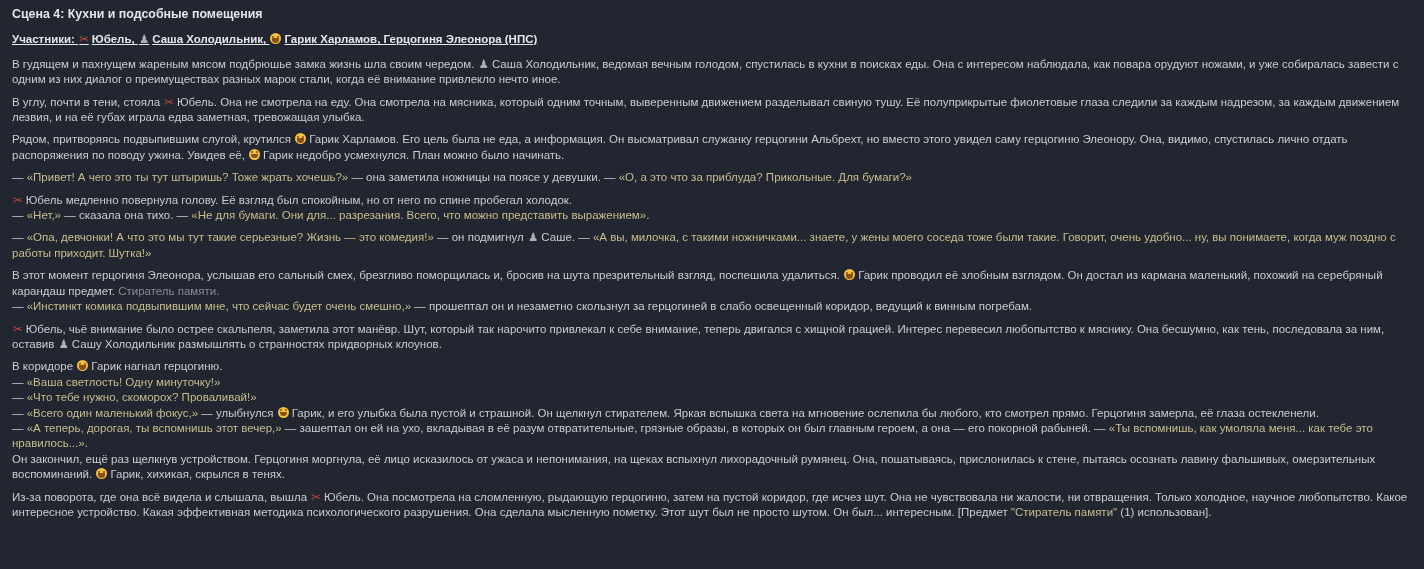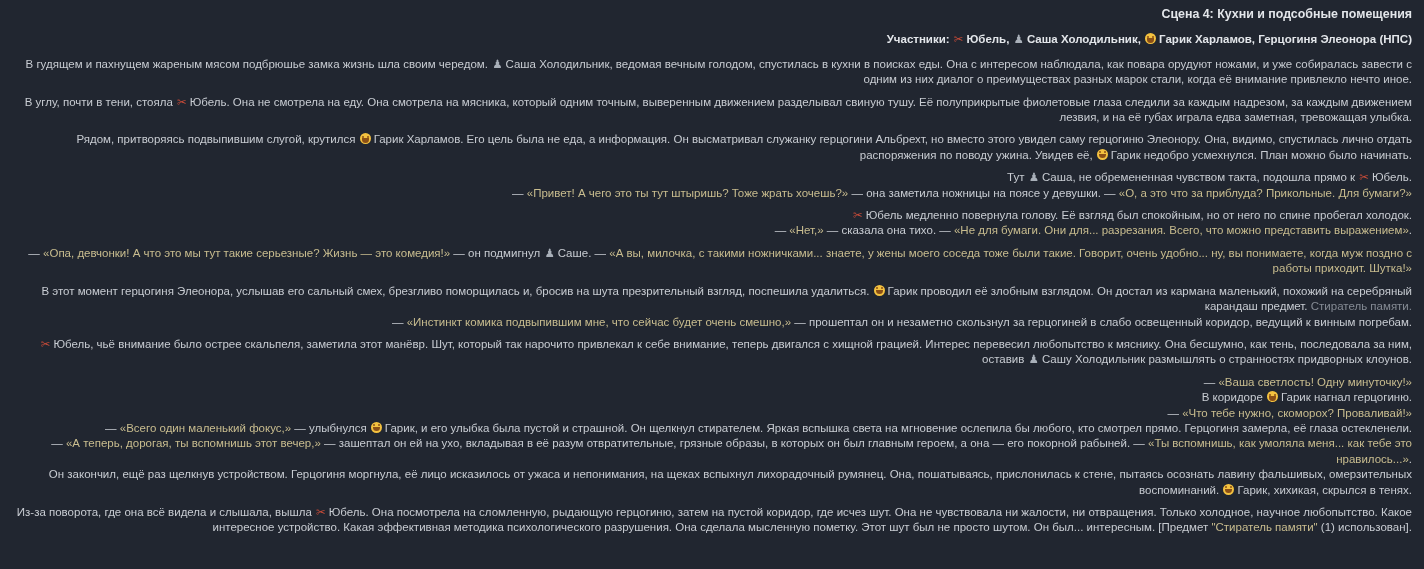--- a/index.html
+++ b/index.html
@@ -13,22 +13,22 @@
     background:var(--bg);
     color:var(--body);
     font-family:"Liberation Sans","DejaVu Sans",sans-serif;
     font-size:11.5px;line-height:15.4px;
   }
   .page{padding:7px 12px 0 12px;}
   .block{margin:0 0 7px 0;}
   .block.heading{
     font-weight:bold;color:var(--head);font-size:12.4px;margin-bottom:10px;
   }
-  .block.participants{font-weight:bold;color:var(--head);margin-bottom:9px;}
-  .line{white-space:normal;text-align:right;}
+  .block.participants{font-weight:bold;color:var(--head);margin-bottom:9px;text-decoration:underline;}
+  .line{white-space:normal;}
   .quote{color:var(--gold);}
   .flavor{color:var(--flavor);}
   .icon{
     font-family:"DejaVu Sans",sans-serif;font-style:normal;font-weight:normal;
     margin:0 3px 0 1px;
   }
   .icon-scissors{color:var(--scissors);}
   .icon-pawn{color:var(--pawn);}
   .icon-laugh{
     display:inline-block;width:11px;height:11px;border-radius:50%;
@@ -58,40 +58,39 @@
       <div class="block para">
         <div class="line"><span class="plain">В гудящем и пахнущем жареным мясом подбрюшье замка жизнь шла своим чередом. </span><span class="icon icon-pawn">♟</span><span class="plain">Саша Холодильник, ведомая вечным голодом, спустилась в кухни в поисках еды. Она с интересом наблюдала, как повара орудуют ножами, и уже собиралась завести с одним из них диалог о преимуществах разных марок стали, когда её внимание привлекло нечто иное.</span></div>
       </div>
       <div class="block para">
         <div class="line"><span class="plain">В углу, почти в тени, стояла </span><span class="icon icon-scissors">✂</span><span class="plain">Юбель. Она не смотрела на еду. Она смотрела на мясника, который одним точным, выверенным движением разделывал свиную тушу. Её полуприкрытые фиолетовые глаза следили за каждым надрезом, за каждым движением лезвия, и на её губах играла едва заметная, тревожащая улыбка.</span></div>
       </div>
       <div class="block para">
         <div class="line"><span class="plain">Рядом, притворяясь подвыпившим слугой, крутился </span><span class="icon icon-laugh"></span><span class="plain">Гарик Харламов. Его цель была не еда, а информация. Он высматривал служанку герцогини Альбрехт, но вместо этого увидел саму герцогиню Элеонору. Она, видимо, спустилась лично отдать распоряжения по поводу ужина. Увидев её, </span><span class="icon icon-laugh"></span><span class="plain">Гарик недобро усмехнулся. План можно было начинать.</span></div>
       </div>
       <div class="block para">
-        <div class="line"><span class="plain">Тут </span><span class="icon icon-pawn">♟</span><span class="plain">Саша, не обремененная чувством такта, подошла прямо к </span><span class="icon icon-scissors">✂</span><span class="plain">Юбель.</span></div>
         <div class="line"><span class="plain">— </span><span class="quote">«Привет! А чего это ты тут штыришь? Тоже жрать хочешь?»</span><span class="plain"> — она заметила ножницы на поясе у девушки. — </span><span class="quote">«О, а это что за приблуда? Прикольные. Для бумаги?»</span></div>
       </div>
       <div class="block para">
         <div class="line"><span class="icon icon-scissors">✂</span><span class="plain">Юбель медленно повернула голову. Её взгляд был спокойным, но от него по спине пробегал холодок.</span></div>
         <div class="line"><span class="plain">— </span><span class="quote">«Нет,»</span><span class="plain"> — сказала она тихо. — </span><span class="quote">«Не для бумаги. Они для... разрезания. Всего, что можно представить выражением»</span><span class="plain">.</span></div>
       </div>
       <div class="block para">
         <div class="line"><span class="plain">— </span><span class="quote">«Опа, девчонки! А что это мы тут такие серьезные? Жизнь — это комедия!»</span><span class="plain"> — он подмигнул </span><span class="icon icon-pawn">♟</span><span class="plain">Саше. — </span><span class="quote">«А вы, милочка, с такими ножничками... знаете, у жены моего соседа тоже были такие. Говорит, очень удобно... ну, вы понимаете, когда муж поздно с работы приходит. Шутка!»</span></div>
       </div>
       <div class="block para">
         <div class="line"><span class="plain">В этот момент герцогиня Элеонора, услышав его сальный смех, брезгливо поморщилась и, бросив на шута презрительный взгляд, поспешила удалиться. </span><span class="icon icon-laugh"></span><span class="plain">Гарик проводил её злобным взглядом. Он достал из кармана маленький, похожий на серебряный карандаш предмет. </span><span class="flavor">Стиратель памяти.</span></div>
         <div class="line"><span class="plain">— </span><span class="quote">«Инстинкт комика подвыпившим мне, что сейчас будет очень смешно,»</span><span class="plain"> — прошептал он и незаметно скользнул за герцогиней в слабо освещенный коридор, ведущий к винным погребам.</span></div>
       </div>
       <div class="block para">
         <div class="line"><span class="icon icon-scissors">✂</span><span class="plain">Юбель, чьё внимание было острее скальпеля, заметила этот манёвр. Шут, который так нарочито привлекал к себе внимание, теперь двигался с хищной грацией. Интерес перевесил любопытство к мяснику. Она бесшумно, как тень, последовала за ним, оставив </span><span class="icon icon-pawn">♟</span><span class="plain">Сашу Холодильник размышлять о странностях придворных клоунов.</span></div>
       </div>
       <div class="block para">
+        <div class="line"><span class="plain">В коридоре </span><span class="icon icon-laugh"></span><span class="plain">Гарик нагнал герцогиню.</span></div>
         <div class="line"><span class="plain">— </span><span class="quote">«Ваша светлость! Одну минуточку!»</span></div>
-        <div class="line"><span class="plain">В коридоре </span><span class="icon icon-laugh"></span><span class="plain">Гарик нагнал герцогиню.</span></div>
         <div class="line"><span class="plain">— </span><span class="quote">«Что тебе нужно, скоморох? Проваливай!»</span></div>
         <div class="line"><span class="plain">— </span><span class="quote">«Всего один маленький фокус,»</span><span class="plain"> — улыбнулся </span><span class="icon icon-laugh"></span><span class="plain">Гарик, и его улыбка была пустой и страшной. Он щелкнул стирателем. Яркая вспышка света на мгновение ослепила бы любого, кто смотрел прямо. Герцогиня замерла, её глаза остекленели.</span></div>
         <div class="line"><span class="plain">— </span><span class="quote">«А теперь, дорогая, ты вспомнишь этот вечер,»</span><span class="plain"> — зашептал он ей на ухо, вкладывая в её разум отвратительные, грязные образы, в которых он был главным героем, а она — его покорной рабыней. — </span><span class="quote">«Ты вспомнишь, как умоляла меня... как тебе это нравилось...»</span><span class="plain">.</span></div>
         <div class="line"><span class="plain">Он закончил, ещё раз щелкнув устройством. Герцогиня моргнула, её лицо исказилось от ужаса и непонимания, на щеках вспыхнул лихорадочный румянец. Она, пошатываясь, прислонилась к стене, пытаясь осознать лавину фальшивых, омерзительных воспоминаний. </span><span class="icon icon-laugh"></span><span class="plain">Гарик, хихикая, скрылся в тенях.</span></div>
       </div>
       <div class="block para">
         <div class="line"><span class="plain">Из-за поворота, где она всё видела и слышала, вышла </span><span class="icon icon-scissors">✂</span><span class="plain">Юбель. Она посмотрела на сломленную, рыдающую герцогиню, затем на пустой коридор, где исчез шут. Она не чувствовала ни жалости, ни отвращения. Только холодное, научное любопытство. Какое интересное устройство. Какая эффективная методика психологического разрушения. Она сделала мысленную пометку. Этот шут был не просто шутом. Он был... интересным. [Предмет </span><span class="quote">"Стиратель памяти"</span><span class="plain"> (1) использован].</span></div>
       </div>
     </div>
 </div>

